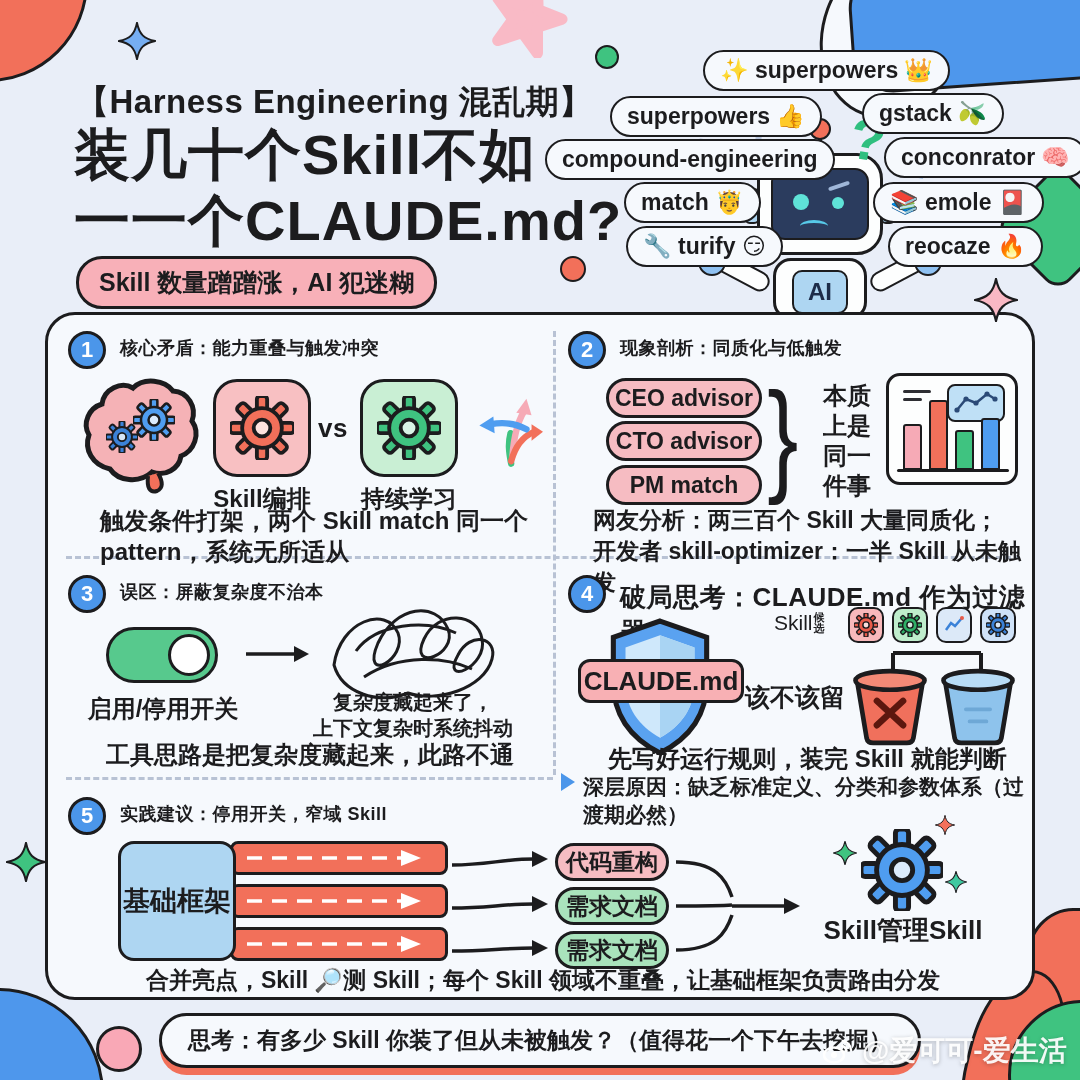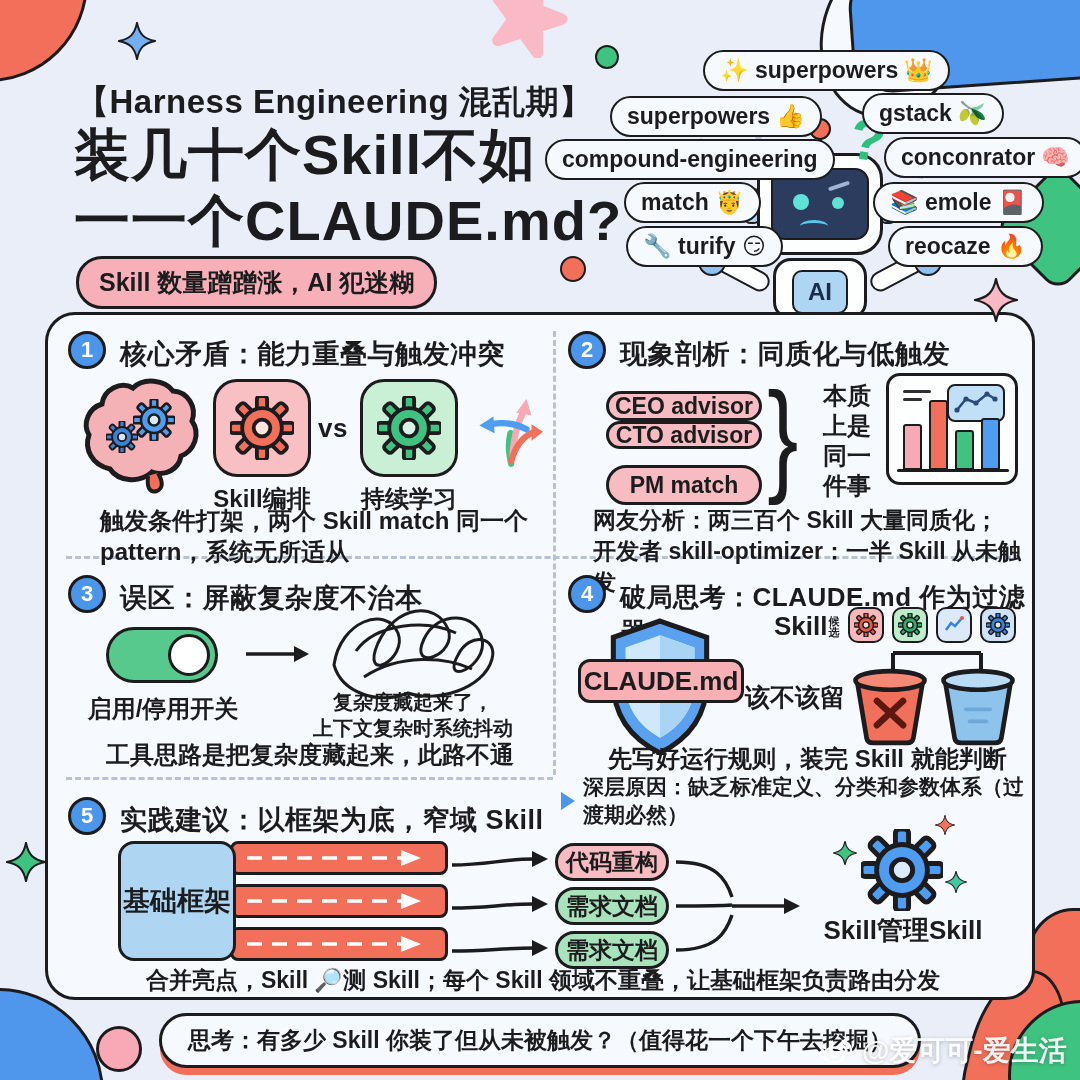--- a/index.html
+++ b/index.html
@@ -30,21 +30,21 @@
   .robot{position:absolute;z-index:1;}
 
   
   .panel{position:absolute;left:45px;top:312px;width:990px;height:688px;background:var(--panel);
          border:3px solid var(--ink);border-radius:30px;z-index:4;}
   .vdash{position:absolute;left:505px;top:16px;height:444px;border-left:3px dashed var(--divider);}
   .hdash{position:absolute;border-top:3px dashed var(--divider);}
   .num{position:absolute;width:38px;height:38px;border-radius:50%;background:var(--blue);
        border:3px solid var(--ink);color:#fff;font-size:22px;font-weight:900;
        display:flex;align-items:center;justify-content:center;}
-  .heading{position:absolute;font-size:27px;font-weight:900;letter-spacing:.5px;}
+  .heading{position:absolute;font-size:18px;font-weight:900;letter-spacing:.5px;}
   .bodytext{position:absolute;font-size:23px;font-weight:700;line-height:31px;white-space:pre-line;}
 
   .card{position:absolute;border:3px solid var(--ink);border-radius:24px;display:flex;
         align-items:center;justify-content:center;}
   .iconlabel{position:absolute;font-size:24px;font-weight:800;text-align:center;}
   .pill{position:absolute;border:3px solid var(--ink);border-radius:22px;display:flex;
         align-items:center;justify-content:center;font-size:23px;font-weight:800;}
   .brace{position:absolute;font-size:124px;font-weight:400;transform:scaleX(.75);color:var(--ink);}
   .vertnote{position:absolute;font-size:24px;font-weight:800;line-height:30px;white-space:pre-line;}
 
@@ -220,22 +220,22 @@
       <path d="M84 58 C66 48 50 46 28 50" stroke="#4f9df0" stroke-width="10" fill="none" stroke-linecap="round"></path>
       <polygon points="32,38 10,52 34,64" fill="#4f9df0"></polygon>
     </svg>
 
     <div class="bodytext" style="left:52px;top:190px;font-size:24px;">触发条件打架，两个 Skill match 同一个
 pattern，系统无所适从</div>
 
     <div class="num" style="left:520px;top:16px;">2</div>
     <div class="heading" style="left:572px;top:21px;">现象剖析：同质化与低触发</div>
 
-    <div class="pill" style="left:558px;top:76px;width:156px;height:30px;background:var(--pinkpill);">CEO advisor</div>
-    <div class="pill" style="left:558px;top:106px;width:156px;height:28px;background:var(--pinkpill);">CTO advisor</div>
+    <div class="pill" style="left:558px;top:63px;width:156px;height:40px;background:var(--pinkpill);">CEO advisor</div>
+    <div class="pill" style="left:558px;top:106px;width:156px;height:40px;background:var(--pinkpill);">CTO advisor</div>
     <div class="pill" style="left:558px;top:150px;width:156px;height:40px;background:var(--pinkpill);">PM match</div>
     <div class="brace" style="left:714px;top:50px;">}</div>
     <div class="vertnote" style="left:775px;top:66px;">本质
 上是
 同一
 件事</div>
 
     <div class="minichart" style="left:838px;top:58px;width:132px;height:112px;">
       <div class="mc-line" style="left:14px;top:14px;width:28px;"></div>
       <div class="mc-line" style="left:14px;top:22px;width:19px;"></div>
@@ -282,21 +282,21 @@
     <div class="heading" style="left:572px;top:265px;font-size:26px;">破局思考：CLAUDE.md 作为过滤器</div>
 
     <svg class="abs" style="left:548px;top:302px;" width="128" height="142" viewBox="0 0 120 140">
       <path d="M60 4 L106 20 V64 C106 98 88 120 60 134 C32 120 14 98 14 64 V20 Z" fill="#5aa2f0" stroke="#1c1c1e" stroke-width="5"></path>
       <path d="M60 18 L94 30 V64 C94 90 81 107 60 119 C39 107 26 90 26 64 V30 Z" fill="#cfe8fb"></path>
       <path d="M60 18 L94 30 V64 C94 90 81 107 60 119 Z" fill="#a9d4f3"></path>
     </svg>
     <div class="pill" style="left:530px;top:344px;width:166px;height:44px;background:#f8b0b4;border-radius:12px;font-size:26px;font-weight:800;z-index:2;">CLAUDE.md</div>
 
     <div class="abs" style="left:726px;top:296px;display:flex;align-items:center;">
-      <span style="font-size:26px;font-weight:700;">Skill</span>
+      <span style="font-size:21px;font-weight:400;">Skill</span>
       <span style="font-size:11px;font-weight:800;line-height:11px;width:13px;display:inline-block;margin-left:1px;">候选</span>
     </div>
     <div class="smallsq" style="left:800px;top:292px;background:#f8b9bb;">
         <svg width="24" height="24" viewBox="0 0 100 100">
           <use href="#gear" fill="#e85b4a"></use>
         </svg>
       </div>
     <div class="smallsq" style="left:844px;top:292px;background:#bfedcc;">
         <svg width="24" height="24" viewBox="0 0 100 100">
           <use href="#gear" fill="#2fae66"></use>
@@ -326,27 +326,27 @@
       <ellipse cx="45" cy="14" rx="37" ry="10" fill="#f48a76" stroke="#1c1c1e" stroke-width="5"></ellipse>
       <path d="M31 36 L59 62 M59 36 L31 62" stroke="#5c170e" stroke-width="7" stroke-linecap="round"></path>
     </svg>
     <svg class="abs" style="left:888px;top:352px;" width="84" height="80" viewBox="0 0 90 85">
       <path d="M10 16 L20 76 Q21 81 27 81 L63 81 Q69 81 70 76 L80 16" fill="#8ec3ec" stroke="#1c1c1e" stroke-width="5" stroke-linejoin="round"></path>
       <ellipse cx="45" cy="14" rx="37" ry="10" fill="#b8dcf6" stroke="#1c1c1e" stroke-width="5"></ellipse>
       <path d="M32 45 H58 M36 58 H54" stroke="#6ea8d6" stroke-width="4" stroke-linecap="round"></path>
     </svg>
 
     <div class="bodytext" style="left:560px;top:428px;font-size:24px;">先写好运行规则，装完 Skill 就能判断</div>
-    <div class="abs" style="left:513px;top:458px;display:flex;align-items:center;">
+    <div class="abs" style="left:513px;top:458px;display:flex;">
       <span class="playtri"></span>
       <span style="font-size:21px;font-weight:800;">深层原因：缺乏标准定义、分类和参数体系（过渡期必然）</span>
     </div>
 
     <div class="num" style="left:20px;top:482px;">5</div>
-    <div class="heading" style="left:72px;top:487px;">实践建议：以框架为底，窄域 Skill</div>
+    <div class="heading" style="left:72px;top:487px;">实践建议：停用开关，窄域 Skill</div>
 
     <div class="frame">
       <div class="redbar" style="top:0;">
         <svg width="206" height="28" viewBox="0 0 206 28">
           <line x1="14" y1="14" x2="168" y2="14" stroke="#fff" stroke-width="3.5" stroke-dasharray="15 10"></line>
           <polygon points="168,6 188,14 168,22" fill="#fff"></polygon>
           </svg>
       </div>
       <div class="redbar" style="top:43px;">
         <svg width="206" height="28" viewBox="0 0 206 28">

